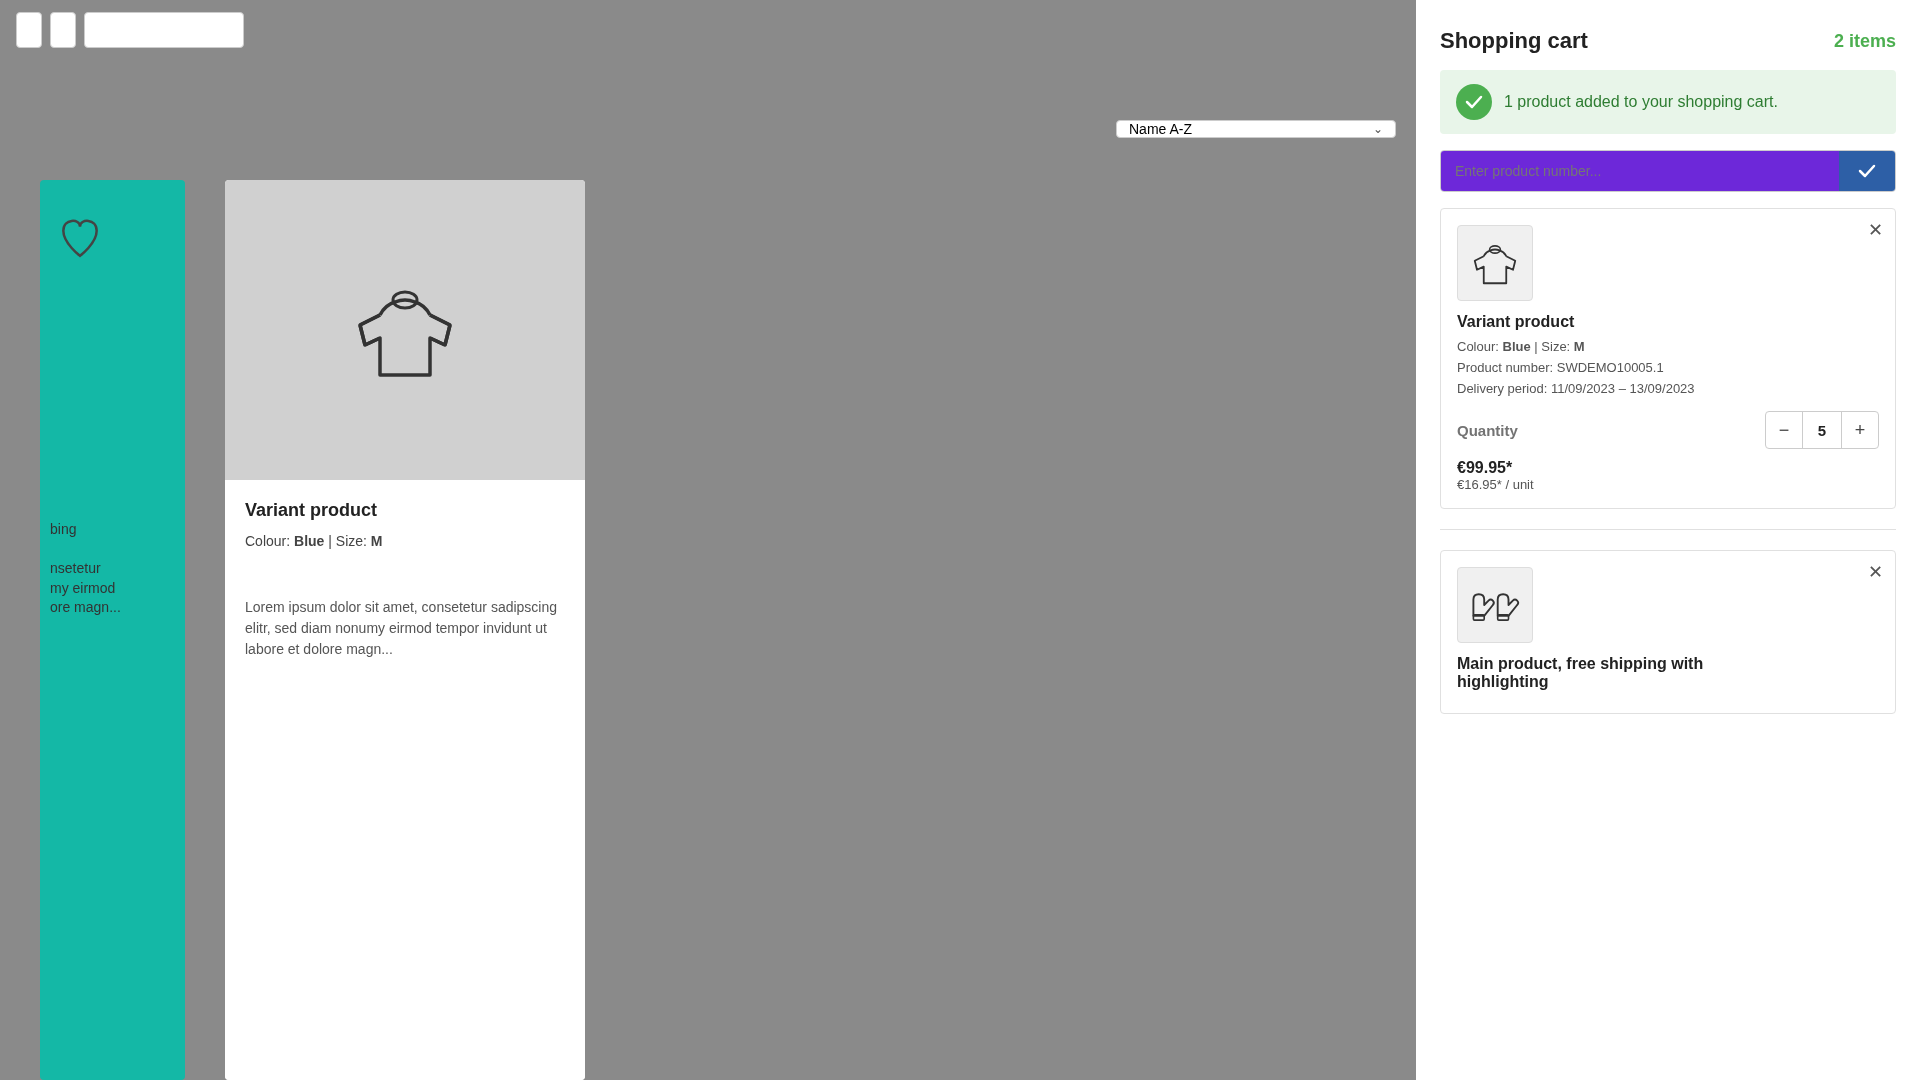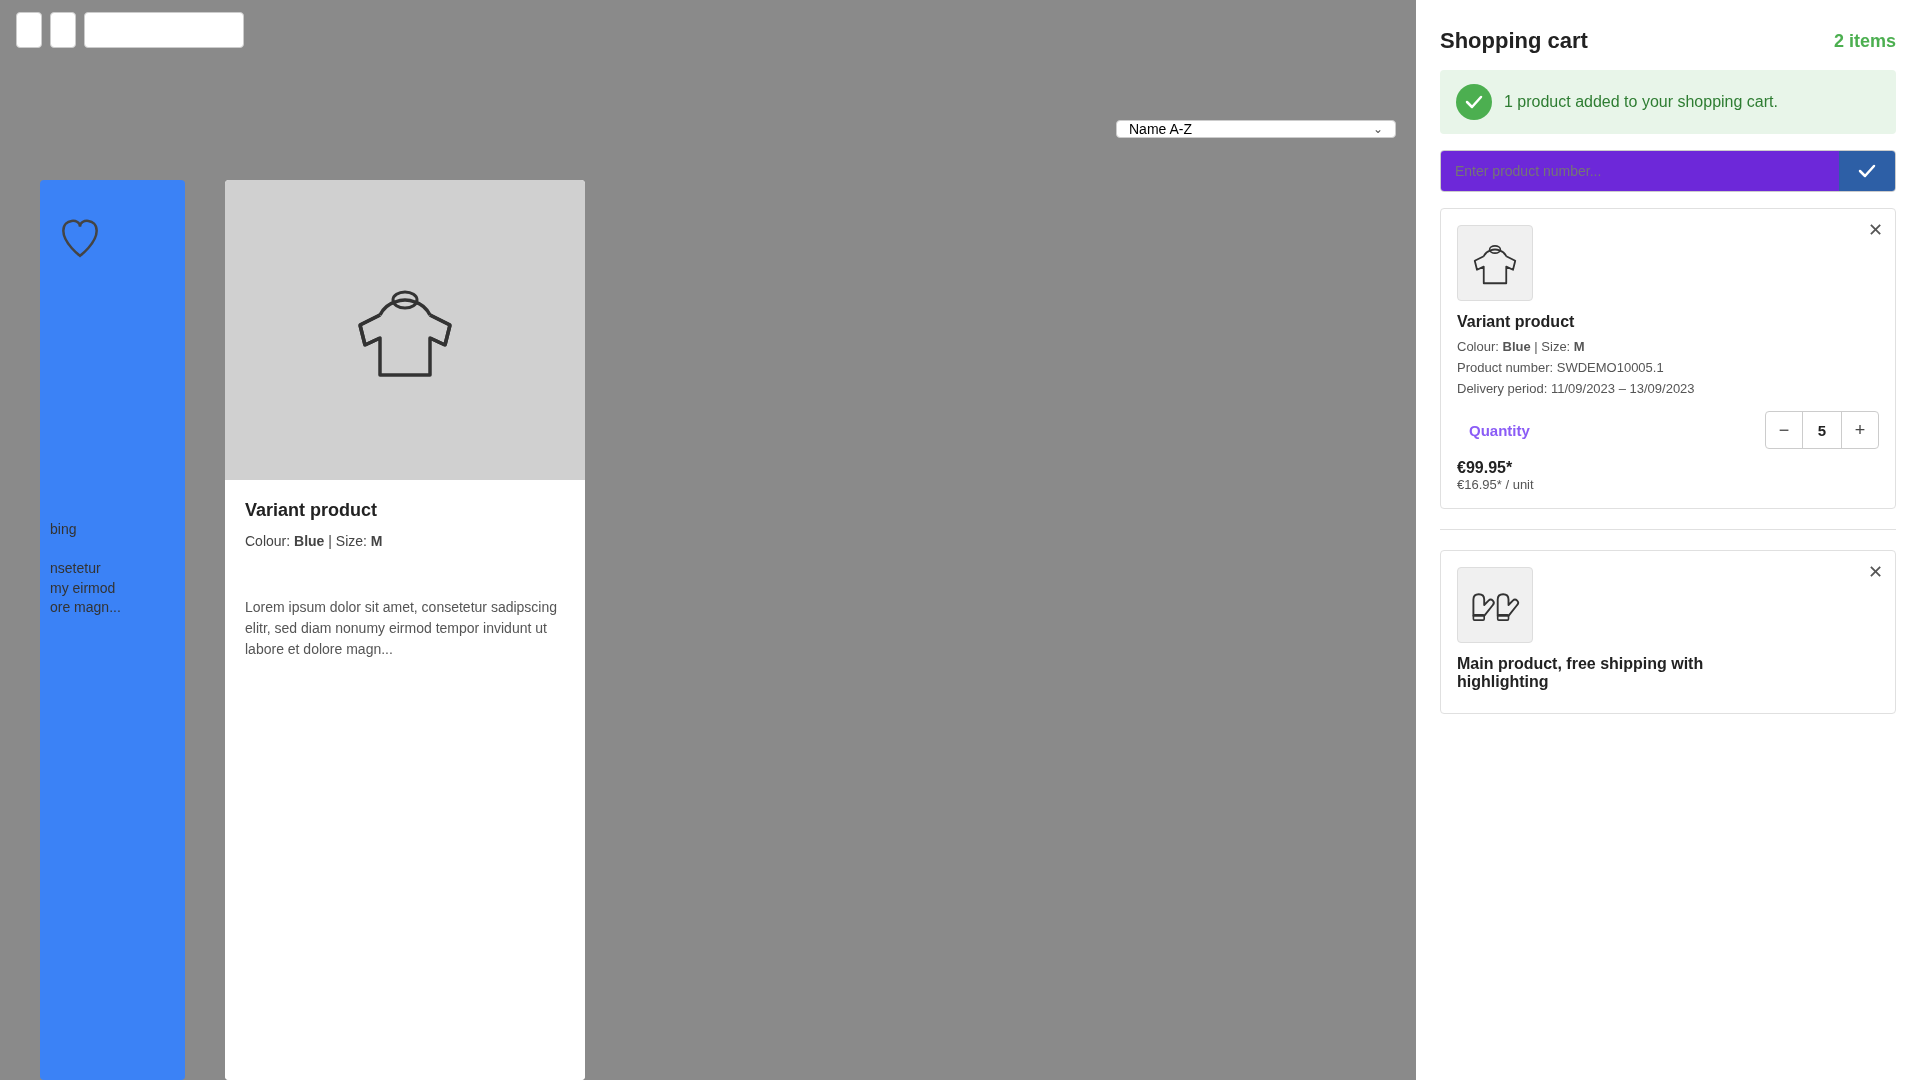--- a/index.html
+++ b/index.html
@@ -70,21 +70,21 @@
       right: 0;
       bottom: 0;
       display: flex;
       gap: 0;
       padding: 0 0 0 0;
     }
 
     
     .product-card-partial {
       width: 145px;
-      background: #3b82f6;
+      background: #14b8a6;
       border-radius: 4px;
       margin: 0 0 0 40px;
       overflow: hidden;
       display: flex;
       flex-direction: column;
       padding: 20px 10px;
     }
 
     .product-card-partial .partial-image {
       width: 60px;
@@ -317,22 +317,21 @@
     .cart-item-qty-row {
       display: flex;
       align-items: center;
       justify-content: space-between;
       margin-top: 12px;
     }
 
     .qty-label {
       font-size: 15px;
       font-weight: 600;
-      color: #8b5cf6;
-      margin-left: 12px;
+      color: #737373;
     }
 
     .qty-stepper {
       display: flex;
       align-items: center;
       border: 1px solid #ccc;
       border-radius: 4px;
       overflow: hidden;
     }
 

